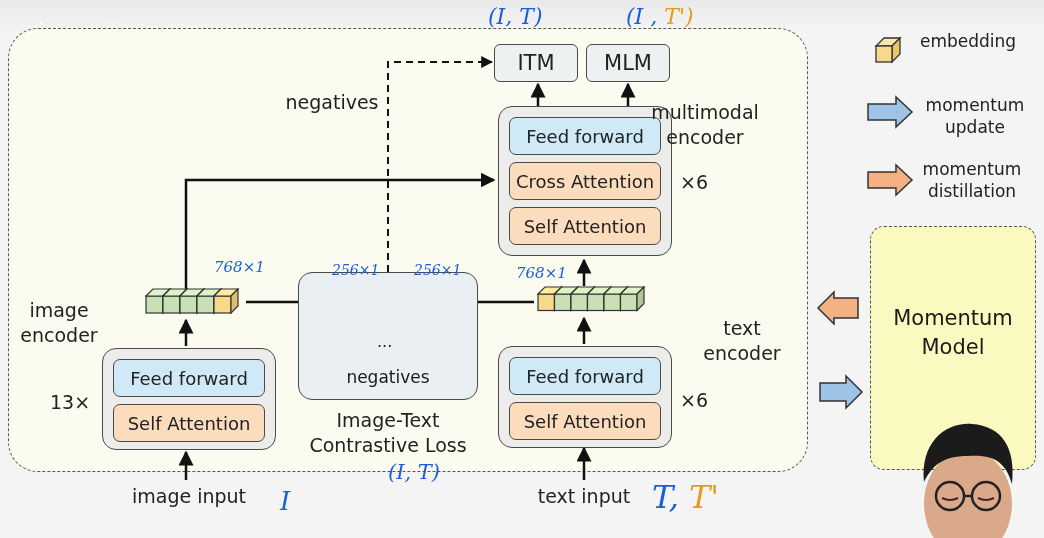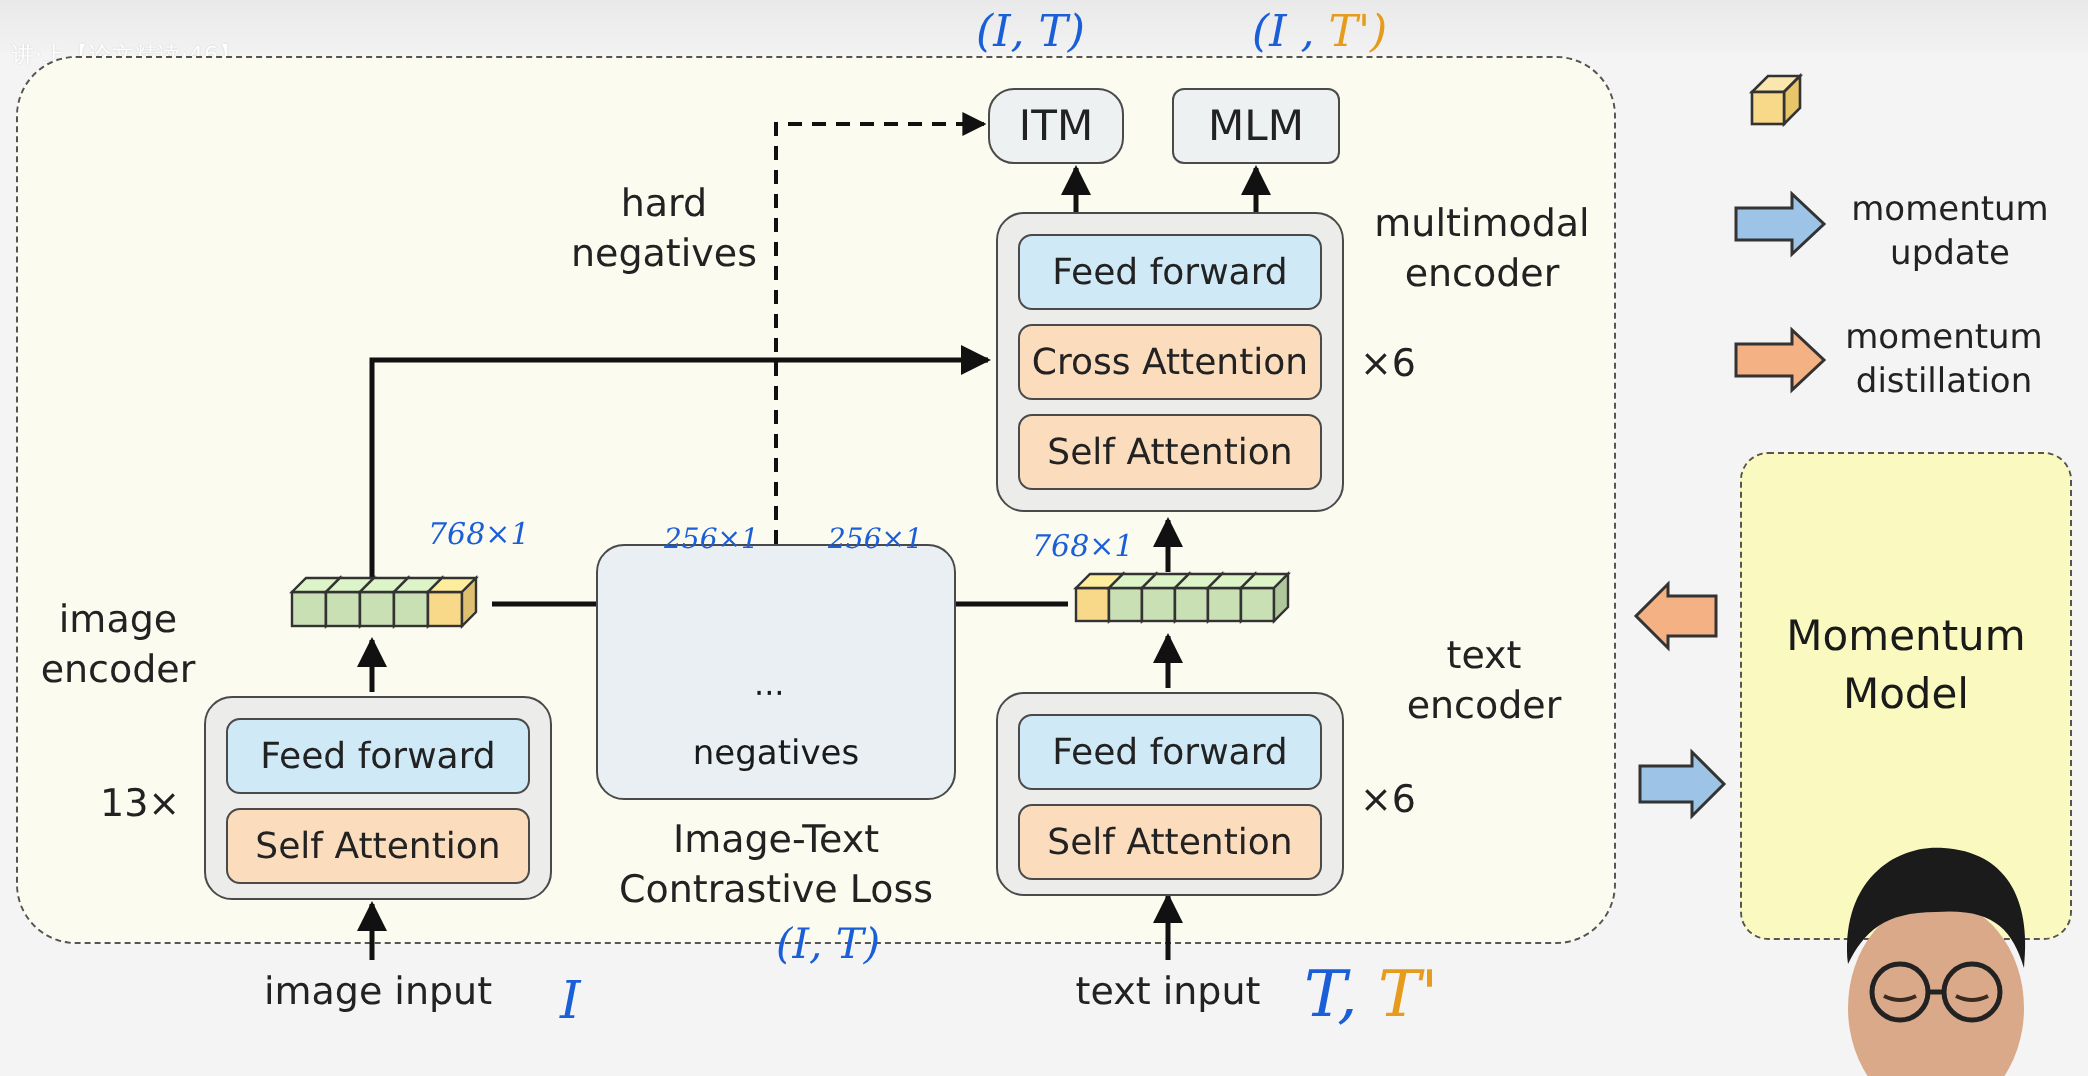--- a/index.html
+++ b/index.html
@@ -204,40 +204,39 @@
         <polygon points="434,341 441,334 441,350 434,357" fill="#dfc071" stroke="#333" stroke-width="1.2"></polygon>
       </g>
       <g>
         <rect x="434" y="341" width="16" height="16" fill="#f8d98a" stroke="#333" stroke-width="1.2"></rect>
         <polygon points="434,341 450,341 457,334 441,334" fill="#ffed9e" stroke="#333" stroke-width="1.2"></polygon>
         <polygon points="450,341 457,334 457,350 450,357" fill="#dfc071" stroke="#333" stroke-width="1.2"></polygon>
       </g>
     </g>
 </svg>
 
-<div class="abs head-box" style="left:494px; top:44px; width:68px; height:38px;border-radius:13px;">
+<div class="abs head-box" style="left:494px; top:44px; width:84px; height:38px;">
   <span>ITM</span>
 </div>
 <div class="abs head-box" style="left:586px; top:44px; width:84px; height:38px;">
   <span>MLM</span>
 </div>
 
 <div class="abs stack" style="left:498px; top:106px; width:174px; height:150px;">
   <div class="layer ff" style="top:10px;">Feed forward</div>
   <div class="layer att" style="top:55px;">Cross Attention</div>
   <div class="layer att" style="top:100px;">Self Attention</div>
 </div>
-<div class="abs label" style="left:676px; top:100px; width:130px;">
+<div class="abs label" style="left:640px; top:100px; width:130px;">
   <div>multimodal</div>
   <div>encoder</div>
 </div>
 <div class="abs label" style="left:680px; top:170px;">×6</div>
 
 <div class="abs label" style="left:284px; top:90px; width:96px;">
-  <div>hard</div>
   <div>negatives</div>
 </div>
 
 <div class="abs stack" style="left:102px; top:348px; width:174px; height:102px;">
   <div class="layer ff" style="top:10px;">Feed forward</div>
   <div class="layer att" style="top:55px;">Self Attention</div>
 </div>
 <div class="abs label" style="left:14px; top:298px; width:90px;">
   <div>image</div>
   <div>encoder</div>
@@ -266,20 +265,21 @@
 </div>
 
 <div class="abs momentum-box">
   <div>
     <div>Momentum</div>
     <div>Model</div>
   </div>
 </div>
 
 <div class="abs legend-text" style="left:910px; top:30px; width:116px;">
+  <div>embedding</div>
 </div>
 <div class="abs legend-text" style="left:916px; top:94px; width:118px;">
   <div>momentum</div>
   <div>update</div>
 </div>
 <div class="abs legend-text" style="left:912px; top:158px; width:120px;">
   <div>momentum</div>
   <div>distillation</div>
 </div>
 

